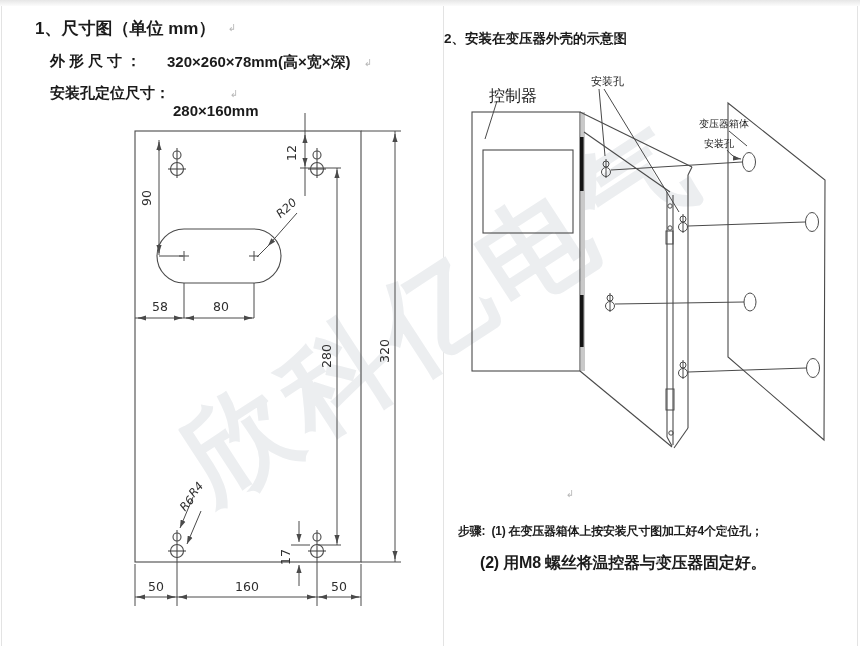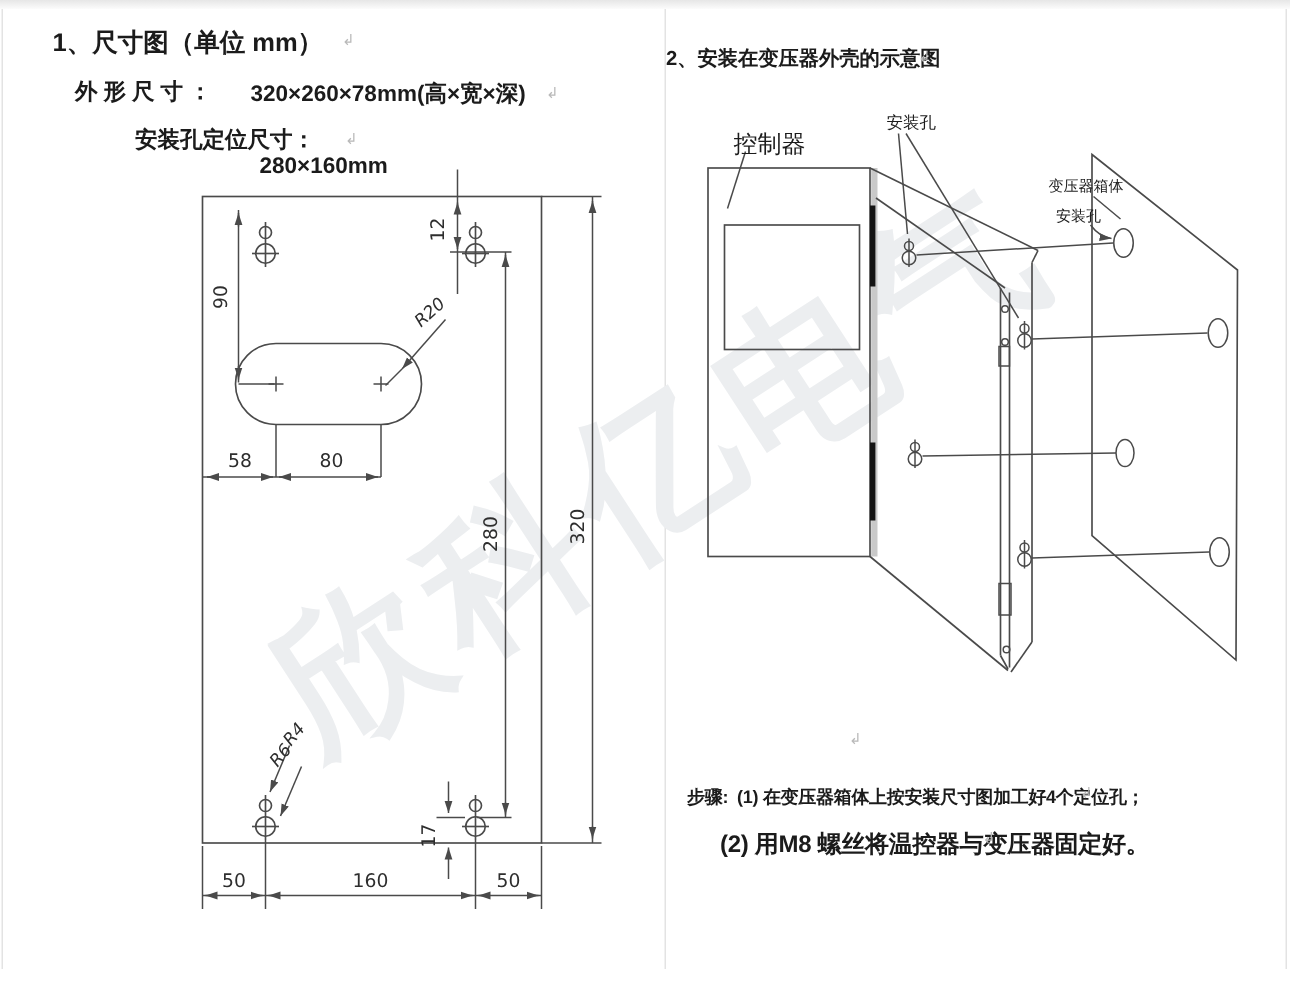--- a/index.html
+++ b/index.html
@@ -8,21 +8,21 @@
   .topband{position:absolute;top:0;left:0;right:0;height:6px;background:linear-gradient(#e6e6e6,#fcfcfc);}
   .vline{position:absolute;top:6px;bottom:22px;width:1px;background:var(--border,#e3e3e3);}
   .watermark{position:absolute;left:120px;top:238px;width:640px;text-align:center;
              font-size:110px;font-weight:700;letter-spacing:8px;color:var(--watermark,#eceef0);
              transform:rotate(-33deg);white-space:nowrap;z-index:1;user-select:none;}
   svg#lineart{position:absolute;left:0;top:0;z-index:2;}
   .txt{position:absolute;z-index:3;white-space:nowrap;}
   .t-title1{left:35px;top:17px;font-size:17px;font-weight:700;}
   .t-l1lab{left:50px;top:52px;font-size:15px;font-weight:700;letter-spacing:4px;text-align:right;}
   .t-l1val{left:167px;top:53px;font-size:15px;font-weight:600;}
-  .t-l2lab{left:50px;top:84px;font-size:15px;font-weight:700;margin-left:40px;}
+  .t-l2lab{left:50px;top:84px;font-size:15px;font-weight:700;}
   .t-l2val{left:173px;top:85px;font-size:15px;font-weight:600;margin-top:17px;}
   .t-title2{left:444px;top:30px;font-size:13.5px;font-weight:700;}
   .t-controller{left:489px;top:86px;font-size:16px;}
   .t-mounthole{left:591px;top:74px;font-size:11px;}
   .t-tbox1{left:699px;top:117px;font-size:10px;}
   .t-tbox2{left:704px;top:137px;font-size:10px;}
   .t-steps1{left:458px;top:523px;font-size:12px;font-weight:600;letter-spacing:-0.2px;}
   .t-steps2{left:480px;top:553px;font-size:16px;font-weight:700;letter-spacing:-0.2px;}
   .t-steps1 .gap{display:inline-block;width:6px;}
   .pm{position:absolute;z-index:3;color:#b9b9b9;font-size:10px;}

